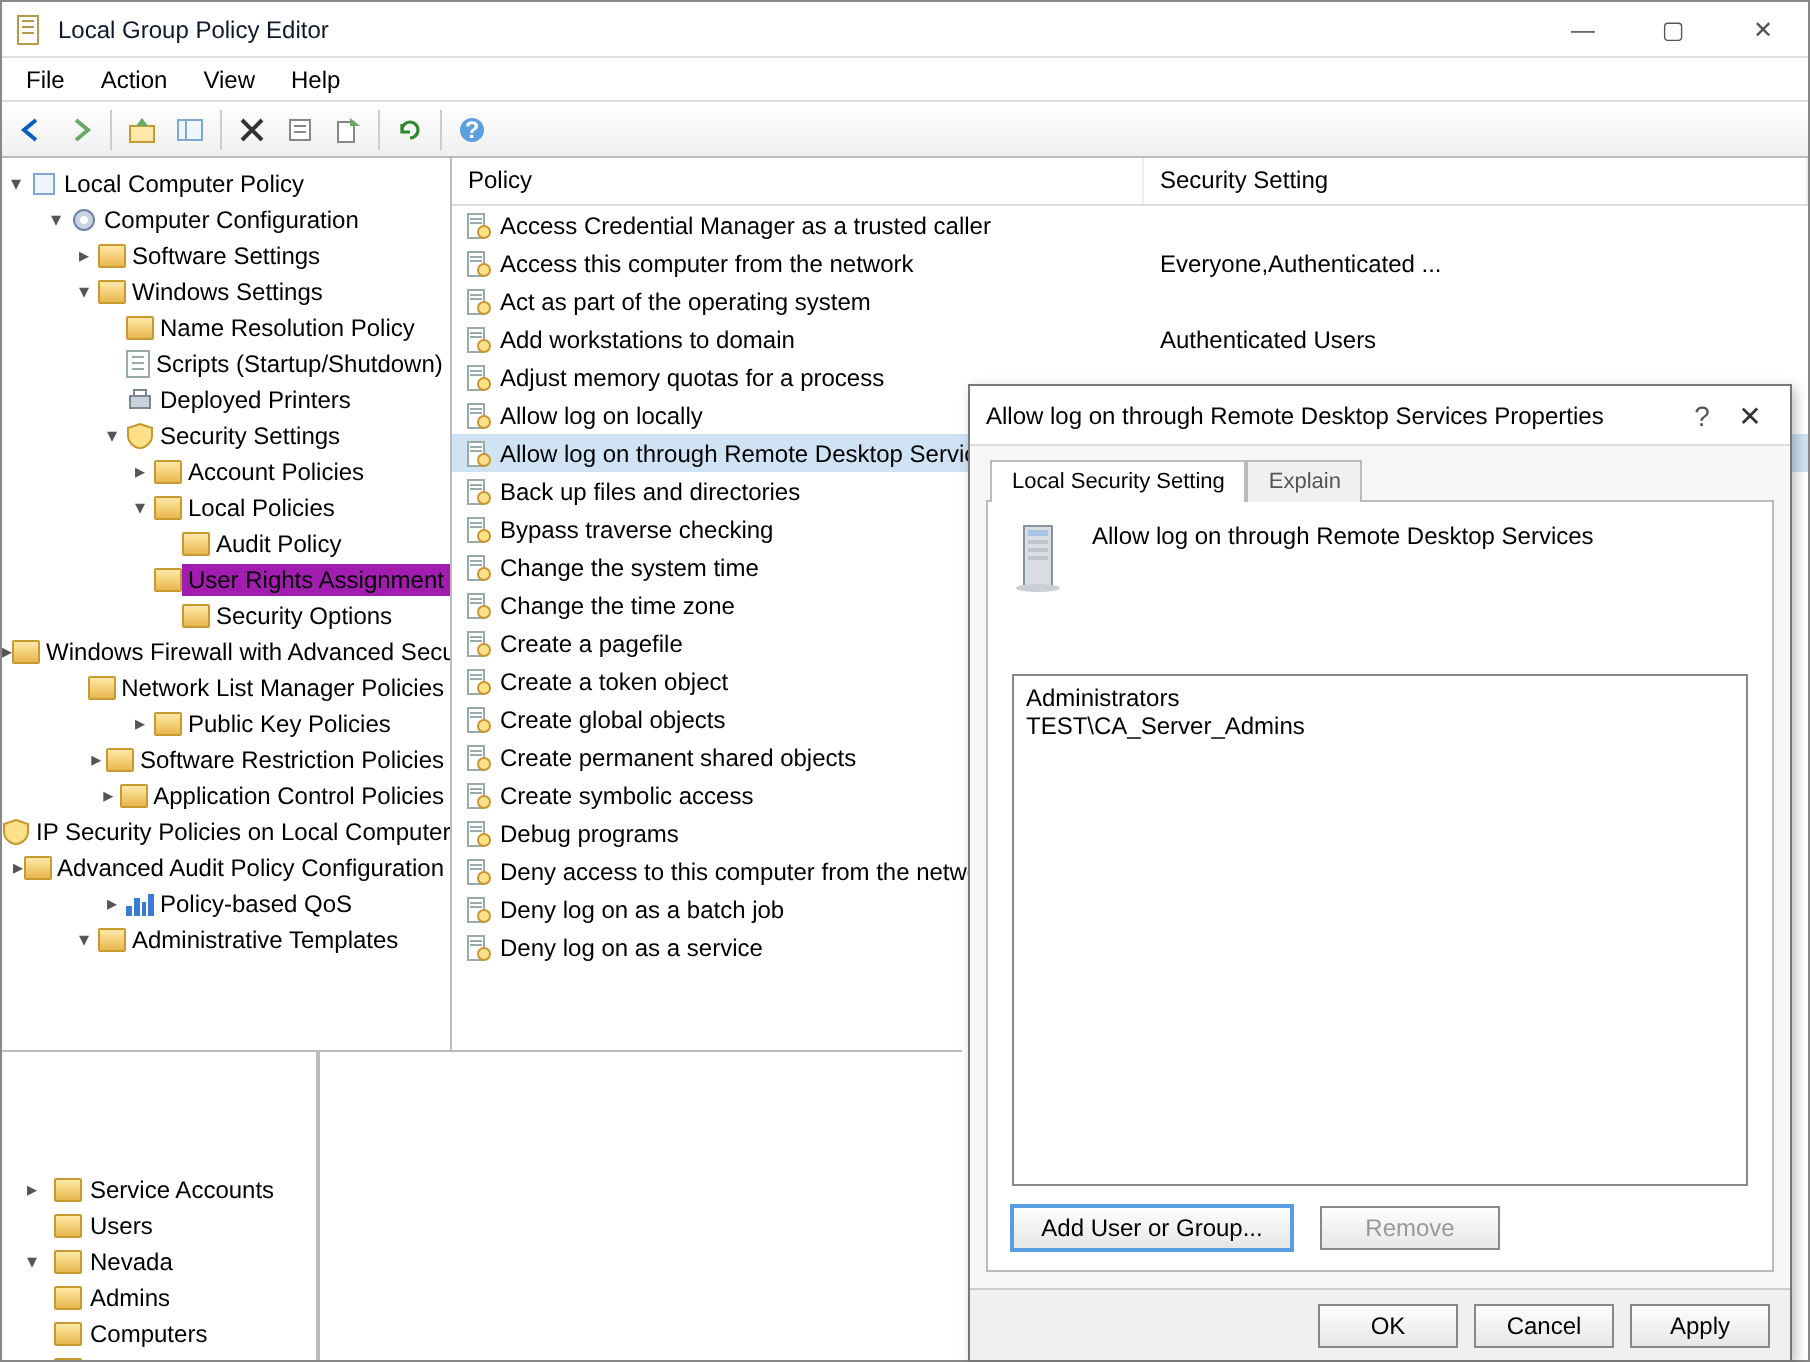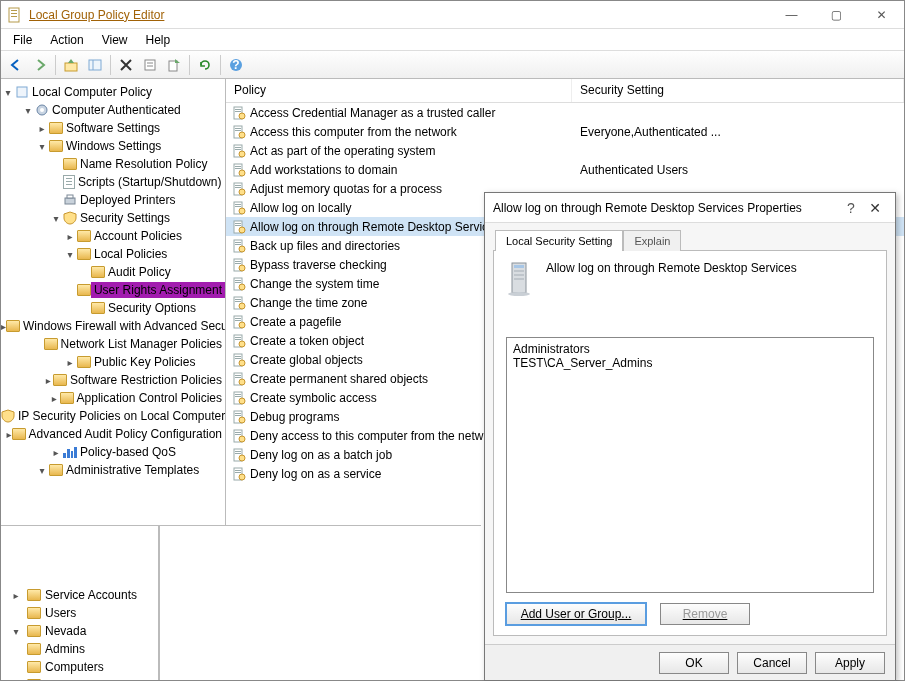--- a/index.html
+++ b/index.html
@@ -1,20 +1,20 @@
 <!DOCTYPE html>
 <html><head>
 <meta charset="utf-8">
 <style>
   * { box-sizing: border-box; font-family: "Segoe UI", Tahoma, sans-serif; font-size: 12px; }
   body { margin:0; padding:0; background:#fff; width:905px; height:681px; overflow:hidden; position:relative;}
   .window { width:905px; height:681px; border:1px solid #888; display:flex; flex-direction:column; background:#fff;}
   .titlebar { height:28px; display:flex; align-items:center; background:#fff; border-bottom:1px solid #ddd; }
   .titlebar .app-icon { width:16px; height:16px; margin:0 6px; }
-  .titlebar .title { flex:1; color:#a16207;text-decoration:underline; }
+  .titlebar .title { flex:1; color:#0f172a; }
   .winbtns { display:flex; height:100%; }
   .winbtn { width:45px; display:flex; align-items:center; justify-content:center; color:#555;}
   .menubar { height:22px; display:flex; gap:2px; align-items:center; padding:0 4px; border-bottom:1px solid #ddd;}
   .menuitem { padding:2px 8px; }
   .toolbar { height:28px; display:flex; align-items:center; gap:2px; padding:0 4px; border-bottom:1px solid #bbb; background:linear-gradient(#fefefe,#f0f0f0);}
   .tbtn { width:22px; height:22px; display:flex; align-items:center; justify-content:center; border:1px solid transparent;}
   .tsep { width:1px; height:20px; background:#ccc; margin:0 2px;}
   .body { flex:1; display:flex; position:relative; overflow:hidden;}
   .tree-pane { width:225px; border-right:1px solid #bbb; overflow:auto; position:relative; background:#fff;}
   .list-pane { flex:1; display:flex; flex-direction:column; overflow:hidden;}
@@ -48,21 +48,21 @@
   .dlg-titlebar .t { flex:1;}
   .dlg-help { width:24px; text-align:center; font-size:14px; color:#555;}
   .dlg-close { width:24px; text-align:center; font-size:14px; color:#333;}
   .tabs { display:flex; gap:0; padding:6px 6px 0 10px;}
   .tab { padding:4px 10px; border:1px solid #bbb; border-bottom:none; background:#fff; position:relative; top:1px; font-size:11px;}
   .tab.inactive { background:#f0f0f0; color:#555;}
   .tabpanel { flex:1; margin:0 8px 8px 8px; border:1px solid #bbb; background:#fff; padding:10px 12px; display:flex; flex-direction:column;}
   .inforow { display:flex; gap:12px; align-items:flex-start; margin-bottom:30px;}
   .server-icon { width:28px; height:36px; }
   .listbox { flex:1; border:1px solid #888; background:#fff; padding:4px 6px; overflow:auto; margin-top:10px;}
-  .dlg-btnrow { display:flex; gap:14px; margin-top:10px;text-decoration:underline;}
+  .dlg-btnrow { display:flex; gap:14px; margin-top:10px;}
   .btn { min-width:110px; height:22px; border:1px solid #888; background:linear-gradient(#fdfdfd,#e7e7e7); display:flex; align-items:center; justify-content:center; font-size:11px;}
   .btn.small{min-width:70px;}
   .btn.disabled{ color:#999; }
   .btn.focus { outline:2px solid #5a9de0; outline-offset:-1px;}
   .dlg-footer { height:36px; border-top:1px solid #ccc; display:flex; align-items:center; justify-content:flex-end; gap:8px; padding:0 10px; background:#f0f0f0;}
   .shield-icon{width:14px;height:14px;flex:none;}
   .chart-icon{width:14px;height:12px;flex:none;display:flex;align-items:flex-end;gap:1px;}
   .chart-icon span{width:3px;background:#3a7bd5;}
 </style>
 </head>
@@ -162,21 +162,21 @@
             </svg>
             <span class="lbl">Local Computer Policy</span>
           </div>
           <div class="tnode">
             <span class="ind" style="width:20px"></span>
             <span class="tw">▾</span>
             <svg width="14" height="14">
               <circle cx="7" cy="7" r="5" fill="#c8d4e2" stroke="#6a85a5"></circle>
               <circle cx="7" cy="7" r="2" fill="#fff"></circle>
             </svg>
-            <span class="lbl">Computer Authenticated</span>
+            <span class="lbl">Computer Configuration</span>
           </div>
           <div class="tnode">
             <span class="ind" style="width:34px"></span>
             <span class="tw">▸</span>
             <span class="folder-icon"></span>
             <span class="lbl">Software Settings</span>
           </div>
           <div class="tnode">
             <span class="ind" style="width:34px"></span>
             <span class="tw">▾</span>

